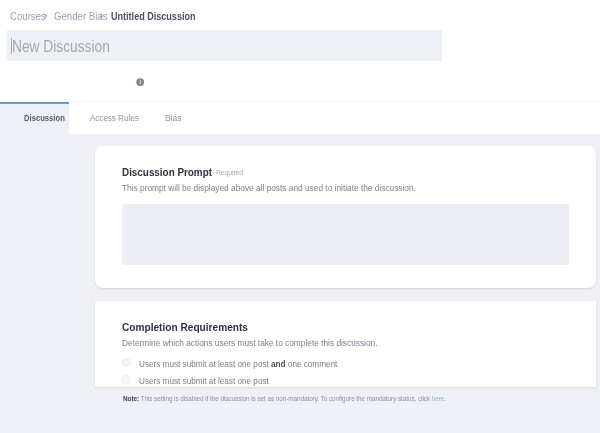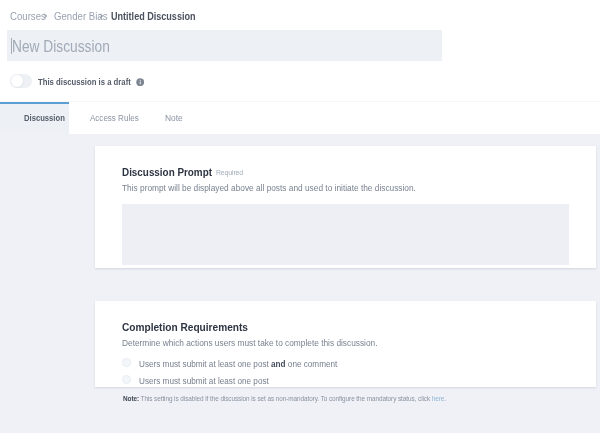--- a/index.html
+++ b/index.html
@@ -34,21 +34,21 @@
   .tabs-topline{position:absolute;left:0;top:101px;width:600px;height:1px;background:#f6f7f9;}
   .tab{position:absolute;font-size:8.9px;line-height:9px;color:#8b94a3;white-space:nowrap;display:inline-block;transform-origin:left top;}
   #tabActiveBg{left:9px;top:0;width:69px;height:32px;background:#edf0f5;border-top:2px solid #5c9fd2;box-sizing:border-box;}
   #tabDiscussion{left:24.3px;top:114px;color:#555d6a;font-weight:bold;transform:scaleX(.862);}
   #tabAccess{left:90.4px;top:114px;transform:scaleX(.905);}
   #tabMore{left:164.8px;top:114px;transform:scaleX(.95);}
 
   
   .content{position:absolute;left:0;top:134px;width:600px;height:299px;background:#eff1f7;}
   .card{position:absolute;left:95px;background:#fff;box-shadow:0 1px 2px rgba(24,33,56,.13);}
-  #card1{top:12px;width:501px;height:122px;}
+  #card1{top:12px;width:501px;height:142px;border-radius:8px;}
   #card2{top:167px;width:501px;height:86px;}
 
   .card-h{font-size:10.4px;font-weight:bold;color:#2d3442;display:inline-block;transform:scaleX(.95);transform-origin:left top;white-space:nowrap;line-height:10px;}
   .card-h.ch2{transform:scaleX(.974);}
   .req{position:absolute;font-size:6.9px;color:#a3abb8;font-weight:normal;letter-spacing:-0.12px;white-space:nowrap;}
   .card-sub{font-size:8.8px;color:#79828f;white-space:nowrap;display:inline-block;transform:scaleX(.945);transform-origin:left top;line-height:9px;}
 
   .prompt-box{position:absolute;left:27px;top:58px;width:447px;height:61px;background:#edeff5;}
 
   .radio-row{position:relative;height:17px;}
@@ -79,39 +79,33 @@
         </svg>
       </span>
     <span class="crumb current">Untitled Discussion</span>
   </div>
 
   <div class="title-bar">
     <div class="caret"></div>
   </div>
   <div class="title-text">New Discussion</div>
 
-  <div class="draft-row">
-    <div class="switch">
-        <div class="knob"></div>
-      </div>
-    <div class="draft-label">This discussion is a draft</div>
-  </div>
   <svg class="info-icon" viewBox="0 0 16 16">
       <circle cx="8" cy="8" r="7.4" fill="#7d8593"></circle>
       <rect x="7.15" y="6.5" width="1.7" height="5.2" rx="0.5" fill="#fff"></rect>
       <circle cx="8" cy="4.5" r="1.0" fill="#fff"></circle>
     </svg>
 
   <div class="tabs-topline"></div>
   <div class="tabs">
     <div id="tabActiveBg"></div>
   </div>
   <div class="tab" id="tabDiscussion">Discussion</div>
   <div class="tab" id="tabAccess">Access Rules</div>
-  <div class="tab" id="tabMore">Note</div>
+  <div class="tab" id="tabMore">Bias</div>
 
   <div class="content">
 
     <div class="card" id="card1">
       <span class="card-h" style="position:absolute;left:27px;top:22px;">Discussion Prompt</span>
       <span class="req" style="left:121px;top:22.5px;">Required</span>
       <span class="card-sub" style="position:absolute;left:27px;top:38px;">This prompt will be displayed above all posts and used to initiate the discussion.</span>
       <div class="prompt-box"></div>
     </div>
 

